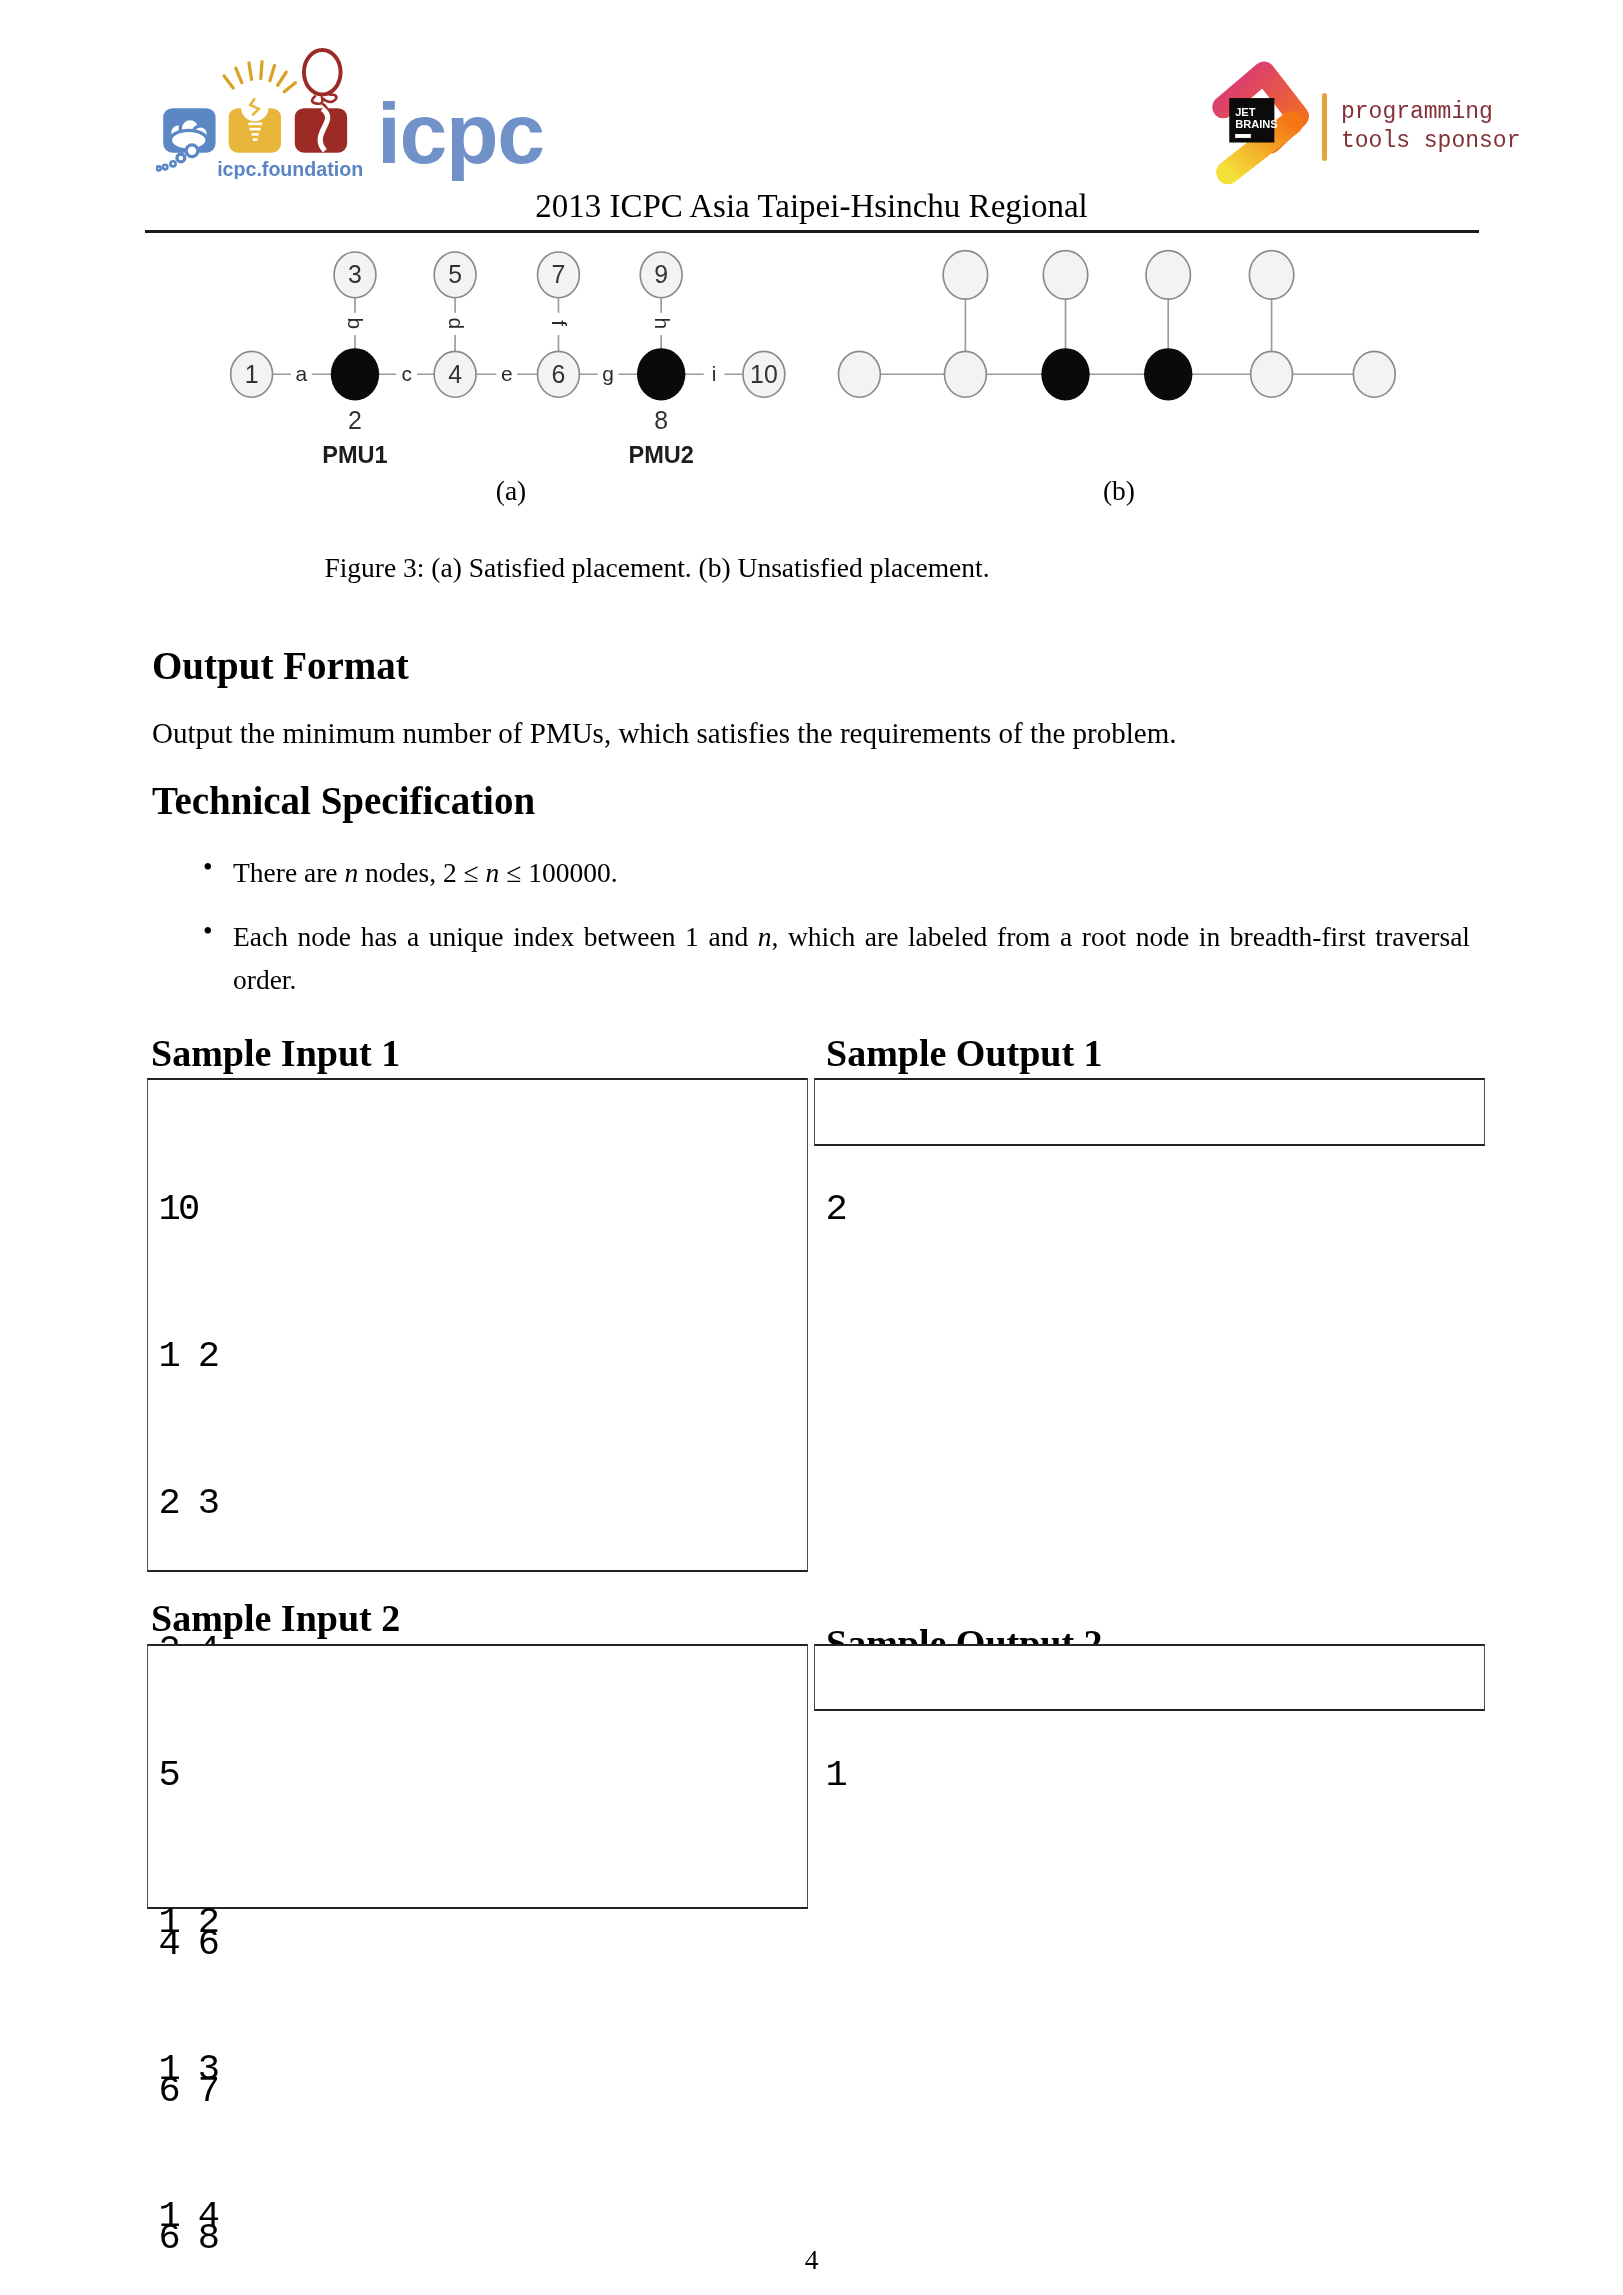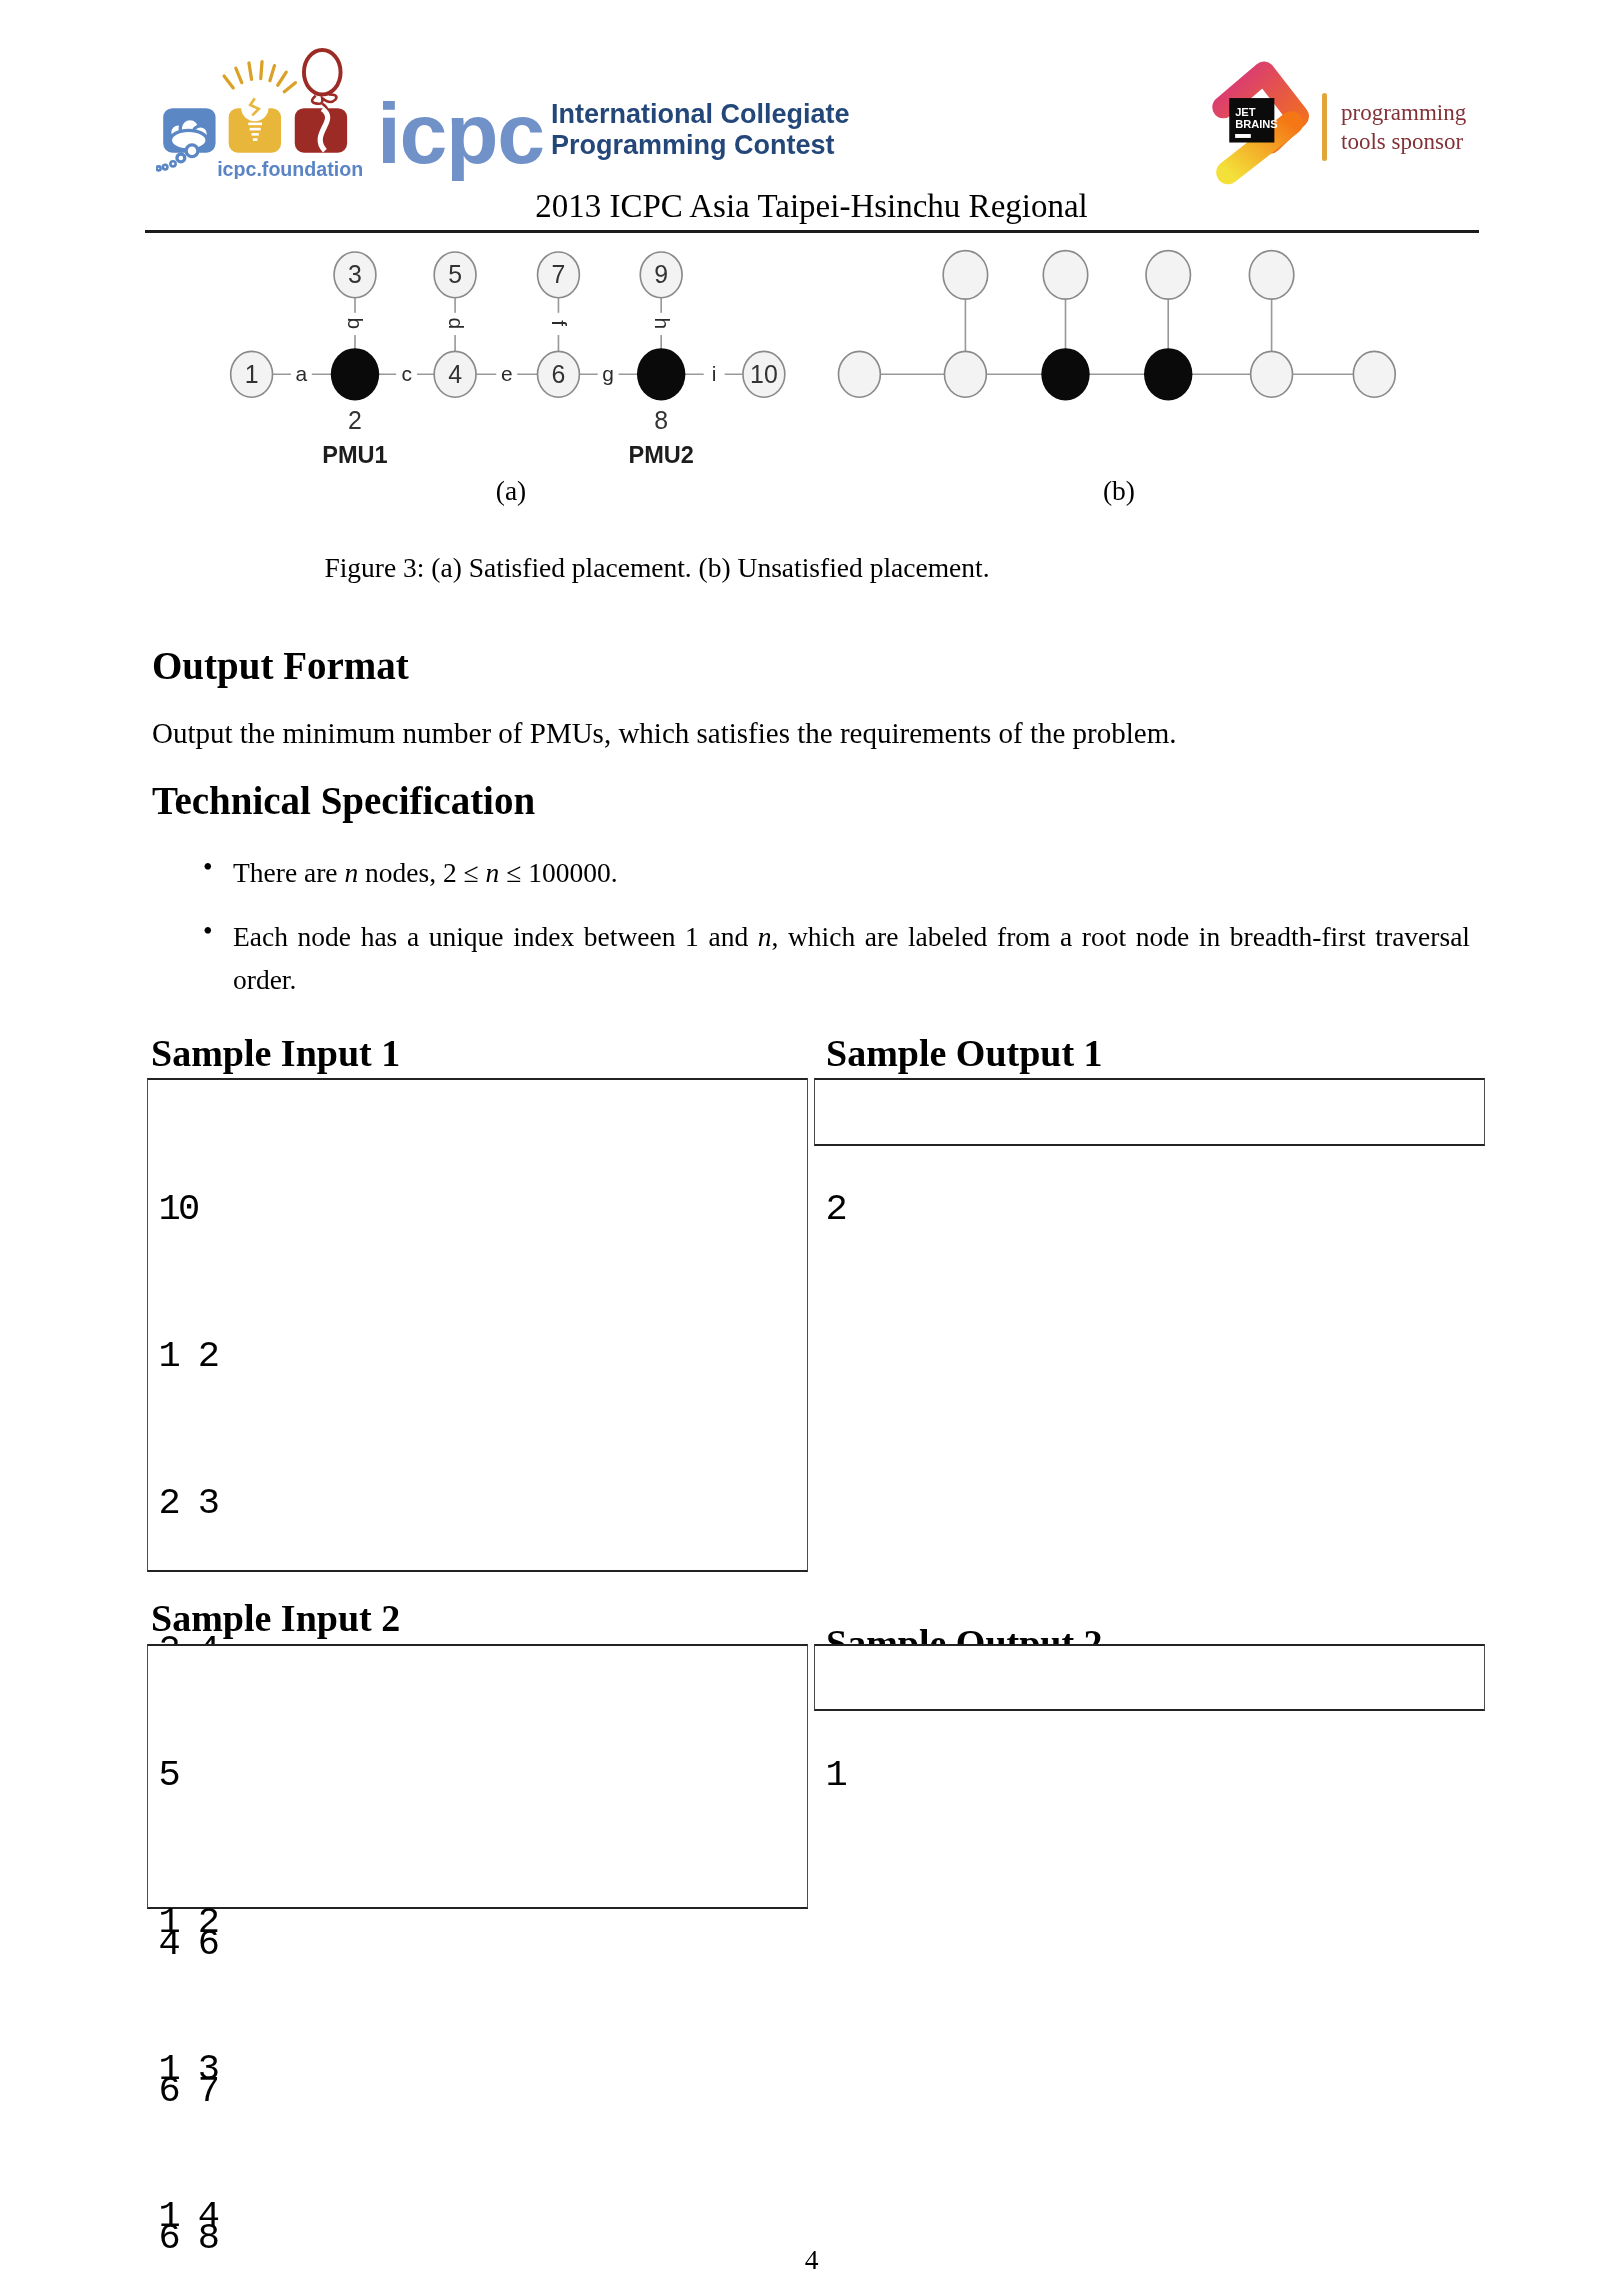--- a/index.html
+++ b/index.html
@@ -5,21 +5,21 @@
   html,body{margin:0;padding:0;background:#ffffff;}
   #page{position:relative;width:1623px;height:2295px;background:#fff;overflow:hidden;
         font-family:"Liberation Serif",serif;color:#000;}
   .abs{position:absolute;}
   
   .icpc-wordmark{left:377px;top:97px;font-family:"Liberation Sans",sans-serif;
     font-weight:bold;font-size:86px;line-height:72px;color:#7191c9;letter-spacing:-1.3px;}
   .icpc-lines{left:551px;top:99px;font-family:"Liberation Sans",sans-serif;
     font-weight:bold;font-size:27px;line-height:31px;color:#24477a;}
   .sponsor-bar{left:1322px;top:93px;width:5.2px;height:68px;background:#e2a53b;border-radius:2.6px;}
-  .sponsor-text{left:1341px;top:98px;font-family:Liberation Serif, serif;
+  .sponsor-text{left:1341px;top:98px;font-family:Liberation Mono, monospace;
     font-size:23px;line-height:29.4px;color:#833036;}
   
   .page-title{left:0;top:188px;width:1623px;text-align:center;font-size:33px;}
   .title-rule{left:145px;top:230px;width:1334px;height:2.6px;background:#1c1c1c;}
   
   .cap-a{left:380px;top:475px;width:262px;text-align:center;font-size:27.5px;}
   .cap-b{left:988px;top:475px;width:262px;text-align:center;font-size:27.5px;}
   .fig-caption{left:0;top:552px;width:1314px;text-align:center;font-size:27.5px;}
   
   .h-section{font-weight:bold;font-size:39px;line-height:42px;}
@@ -103,24 +103,20 @@
     </g>
     <g stroke="#5b87c5" stroke-width="4" fill="#fff">
       <circle cx="26" cy="192" r="4"></circle>
         <circle cx="14" cy="197" r="3.5"></circle>
         <circle cx="4" cy="199" r="3"></circle>
     </g>
     <text class="fdn-txt" x="205" y="210" font-size="30" text-anchor="middle">icpc.foundation</text>
   </svg>
 
   <div class="abs icpc-wordmark">icpc</div>
-  <div class="abs icpc-lines">
-    <div>International Collegiate</div>
-    <div>Programming Contest</div>
-  </div>
 
   <svg class="abs" style="left:1192px;top:56px" width="134" height="141" viewBox="0 0 205 215">
     <defs>
       <linearGradient id="jb1" x1="0" y1="0" x2="1" y2="1">
         <stop offset="0" stop-color="#d6347f"></stop>
           <stop offset="1" stop-color="#f47615"></stop>
       </linearGradient>
       <linearGradient id="jb2" x1="1" y1="0" x2="0" y2="1">
         <stop offset="0" stop-color="#f47615"></stop>
           <stop offset="1" stop-color="#f3e13a"></stop>

